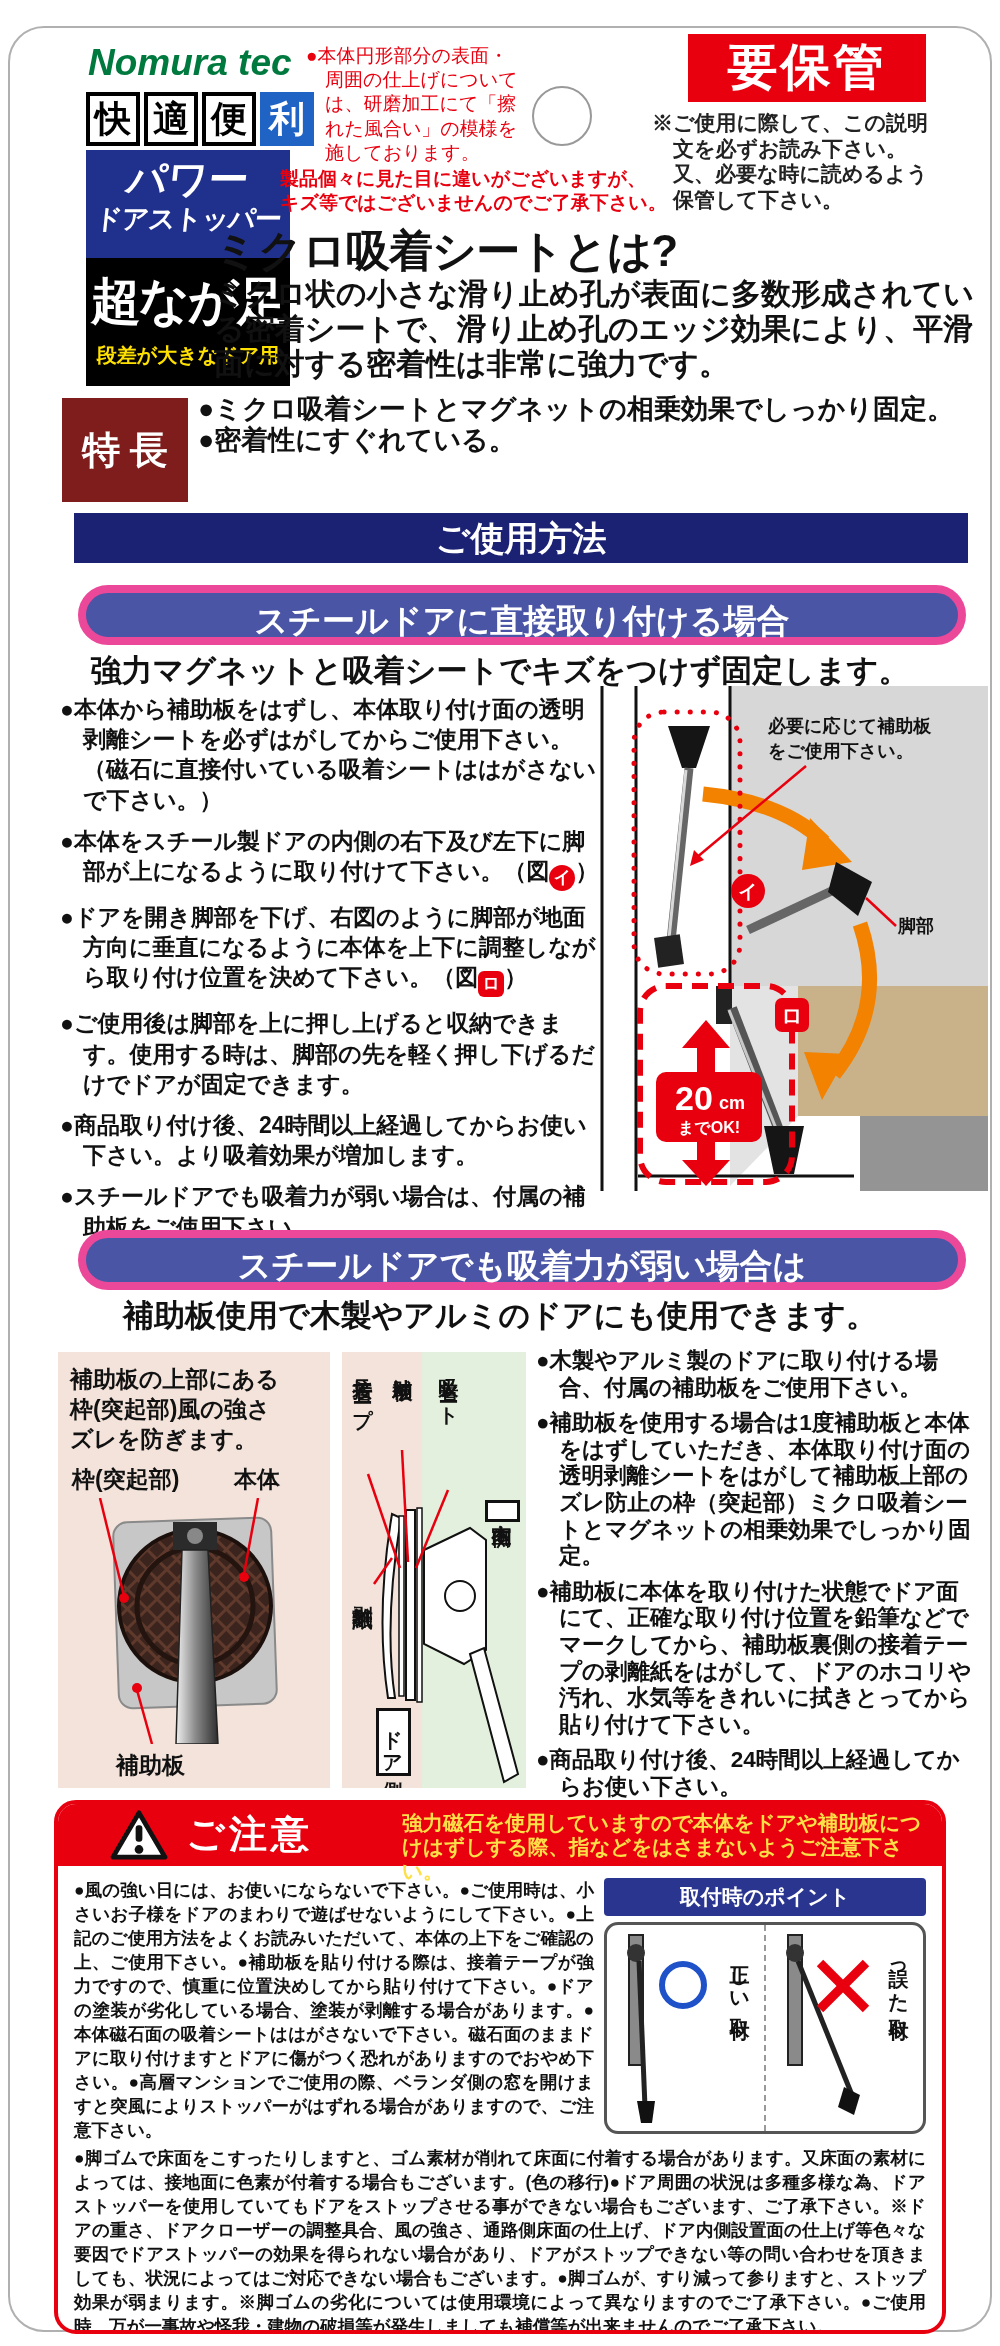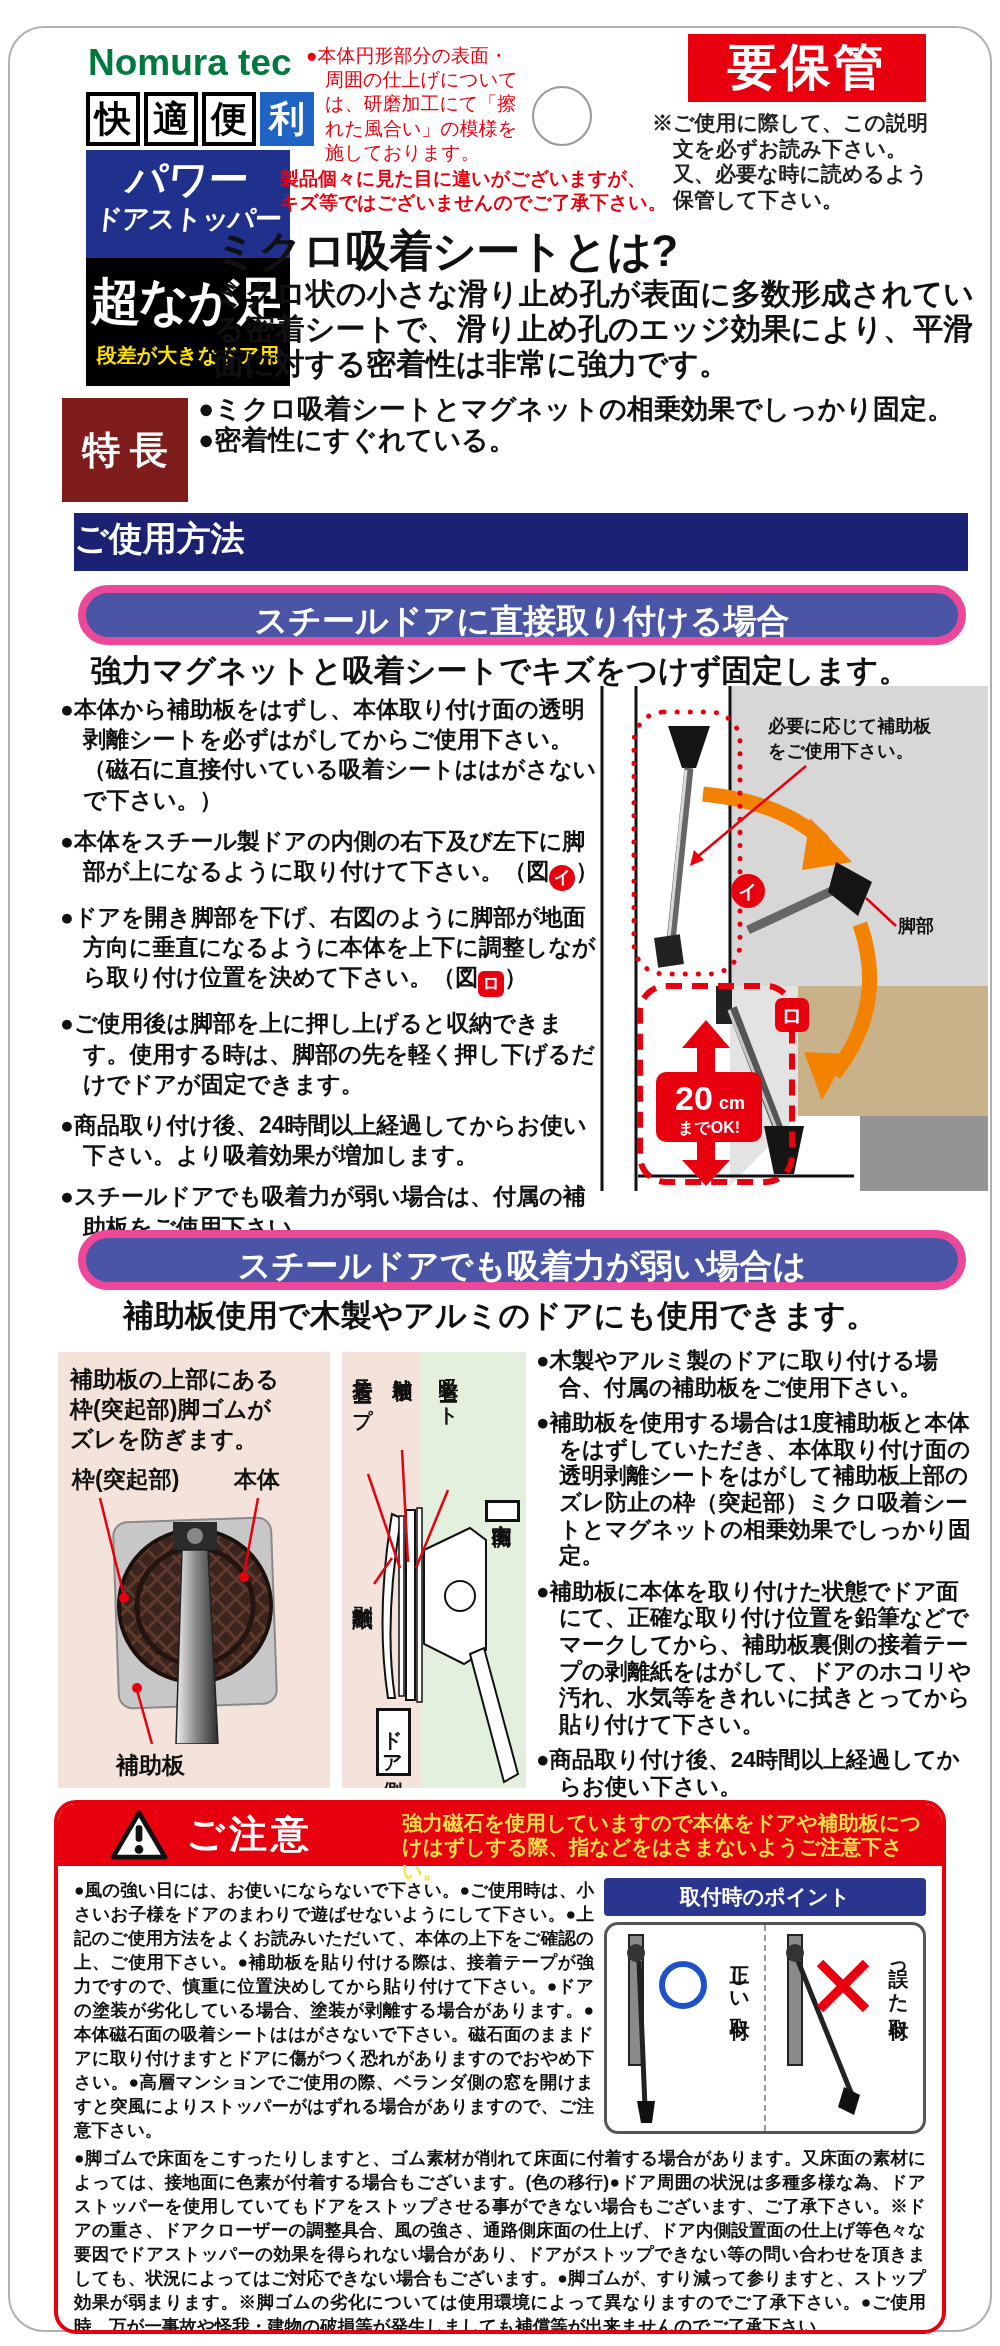--- a/index.html
+++ b/index.html
@@ -2,21 +2,21 @@
 <html><head>
 <meta charset="utf-8">
 <style>
   html,body { margin:0; padding:0; background:#fff; }
   body { width:1000px; height:2346px; position:relative;
          font-family:"Liberation Sans", sans-serif; color:#111; }
   .abs { position:absolute; }
   .card { left:8px; top:26px; width:980px; height:2302px;
           border:2px solid #b0b0b0; border-radius:36px; }
   
-  .logo { left:88px; top:42px; font-size:37px; font-weight:bold; 
+  .logo { left:88px; top:42px; font-size:37px; font-weight:bold; font-style:italic;
           color:#00793f; letter-spacing:0px; }
   .tagrow { left:86px; top:92px; display:flex; gap:4px; }
   .tagbox { width:46px; height:46px; border:4px solid #000; background:#fff; color:#000;
             font-size:36px; font-weight:bold; display:flex; align-items:center; justify-content:center; }
   .tagbox.blue { border-color:#1f63c4; background:#1f63c4; color:#fff; }
   .prodbox { left:86px; top:150px; width:204px; height:108px; background:#20308d; color:#fff;
              text-align:center; font-weight:bold; transform-origin:left top; }
   .prod1 { display:block; font-size:40px; line-height:46px; padding-top:6px; transform:skewX(-6deg); }
   .prod2 { display:block; font-size:27px; line-height:34px; letter-spacing:-1px; transform:skewX(-6deg); }
   .blackbox { left:86px; top:258px; width:204px; height:128px; background:#000; color:#fff;
@@ -31,22 +31,22 @@
   .keepnote { left:652px; top:110px; font-size:21px; font-weight:600; line-height:25.5px; color:#222; white-space:pre; }
   
   .micro-title { left:214px; top:222px; font-size:44px; font-weight:bold; letter-spacing:-1px; }
   .micro-body { left:214px; top:276px; width:760px; font-size:30px; font-weight:600; line-height:35px; }
   
   .featbox { left:62px; top:398px; width:126px; height:104px; background:#7f1d1d; color:#fff;
              font-size:38px; font-weight:bold; display:flex; align-items:center; justify-content:center;font-family:Liberation Serif, serif; }
   .featlist { left:198px; top:394px; width:780px; }
   .featlist div { font-size:27px; font-weight:600; line-height:31.3px; }
   
-  .usagebar { left:74px; top:513px; width:894px; height:58px; background:#1b2273; color:#fff;
-              font-size:34px; font-weight:bold; line-height:50px; }
+  .usagebar { left:74px; top:513px; width:894px; height:50px; background:#1b2273; color:#fff;
+              font-size:34px; font-weight:bold; text-align:center; line-height:50px; }
   .pill { width:888px; height:60px; background:#4a55a6; border:8px solid #ec4899; border-radius:34px;
           color:#fff; font-size:33px; font-weight:bold; text-align:center; line-height:56px; box-sizing:border-box; }
   .subtitle { left:40px; width:920px; text-align:center; font-size:31px; font-weight:bold; }
   
   ul.blist { margin:0; padding:0; list-style:none; }
   .blist li { padding-left:23px; text-indent:-23px; }
   .blist-lg li { font-size:23px; font-weight:600; line-height:30.2px; margin-bottom:11px; }
   .blist-sm li { font-size:22.5px; font-weight:600; line-height:26.6px; margin-bottom:9px; }
   .fig-badge { display:inline-block; width:26px; height:26px; background:#e8000f; color:#fff;
                font-size:17px; font-weight:bold; line-height:26px; text-align:center; text-indent:0;
@@ -199,21 +199,21 @@
   </div>
   <div class="abs diag-leg">脚部</div>
 </div>
 
 <div class="abs pill" style="left:78px; top:1230px;">スチールドアでも吸着力が弱い場合は</div>
 <div class="abs subtitle" style="top:1295px;">補助板使用で木製やアルミのドアにも使用できます。</div>
 
 <div class="abs panel1">
   <div class="abs p1-caption">
     <div>補助板の上部にある</div>
-    <div>枠(突起部)脚ゴムが</div>
+    <div>枠(突起部)風の強さ</div>
     <div>ズレを防ぎます。</div>
   </div>
   <div class="abs p1-lab" style="left:14px; top:112px;">枠(突起部)</div>
   <div class="abs p1-lab" style="left:176px; top:112px;">本体</div>
   <svg width="272" height="246" viewBox="0 0 272 246" style="position:absolute;left:0;top:146px;">
     <defs>
       <pattern id="hatch" width="14" height="14" patternUnits="userSpaceOnUse" patternTransform="rotate(45)">
         <rect width="14" height="14" fill="#3a241d"></rect>
         <rect width="14" height="3" fill="#5f392b"></rect>
         <rect width="3" height="14" fill="#5f392b"></rect>

